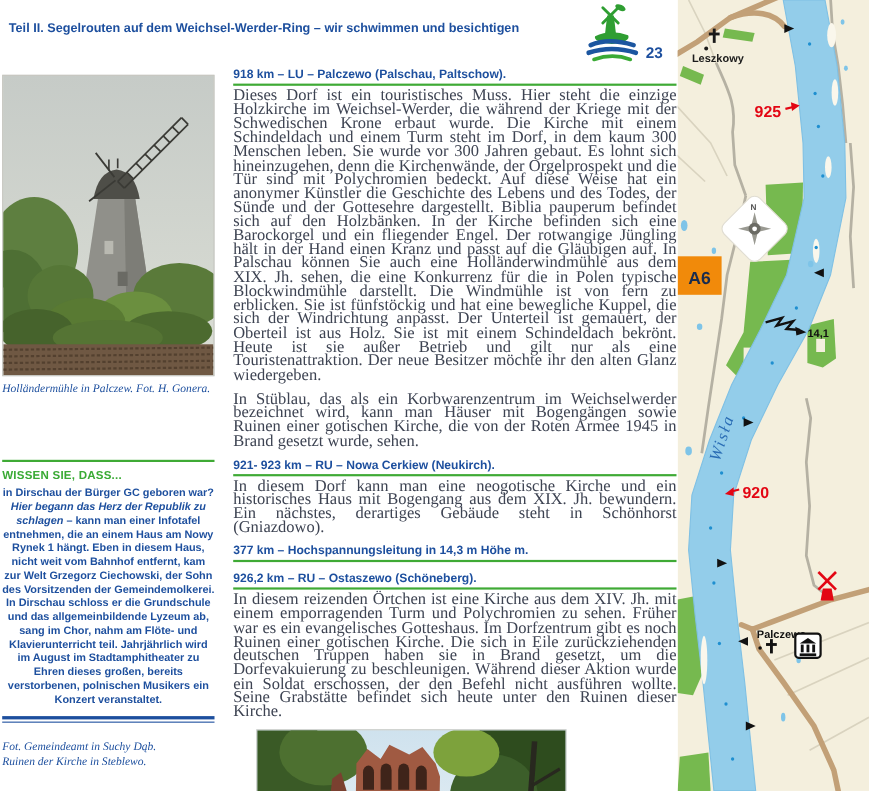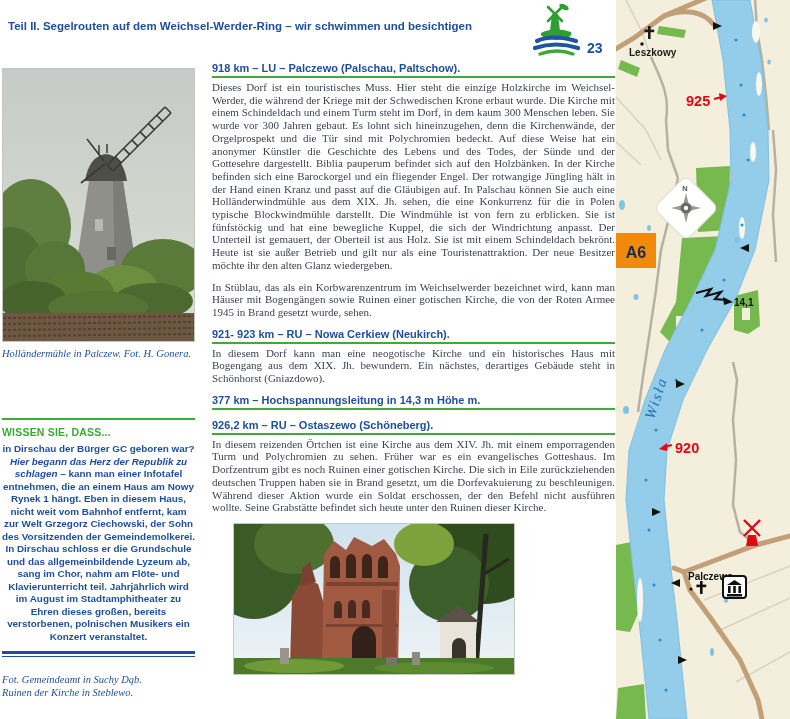--- a/index.html
+++ b/index.html
@@ -20,21 +20,21 @@
   .infobox-title{color:#3aaa35;font-weight:700;font-size:10.5px;letter-spacing:.2px;}
   .infobox-text{color:#1d4f9e;font-weight:700;font-size:9.9px;line-height:12.5px;margin-top:5px;text-align:center;}
   .infobox-text .it{font-style:italic;}
   .infobox-end{margin-top:8px;border-top:3px solid #1d4f9e;border-bottom:1px solid #1d4f9e;height:2px;}
   .cap2{margin-top:16px;}
 
   
   .maincol{position:absolute;left:212px;top:62px;width:403px;}
   .sect-head{font-size:11px;font-weight:700;color:#1d4f9e;
              padding:0 2px 2px 0;border-bottom:2.5px solid #3faa35;}
-  .sect-body{font-family:"Liberation Serif",serif;font-size:11px;line-height:12.7px;
+  .sect-body{font-family:"Liberation Serif",serif;font-size:15px;line-height:12.7px;
              color:#3d4352;text-align:justify;margin:3px 0 9px 0;}
   .sect-body:empty{margin:0 0 9px 0;}
   .ruins{margin:4px 0 0 21px;width:282px;height:152px;border:1px solid #c9c9c3;box-sizing:border-box;background:#d7e6ef;}
   .ruins svg{display:block;}
 
   
   .mapwrap{position:absolute;left:616px;top:0;width:174px;height:719px;}
   .mapwrap svg{display:block;}
 </style>
 </head>

